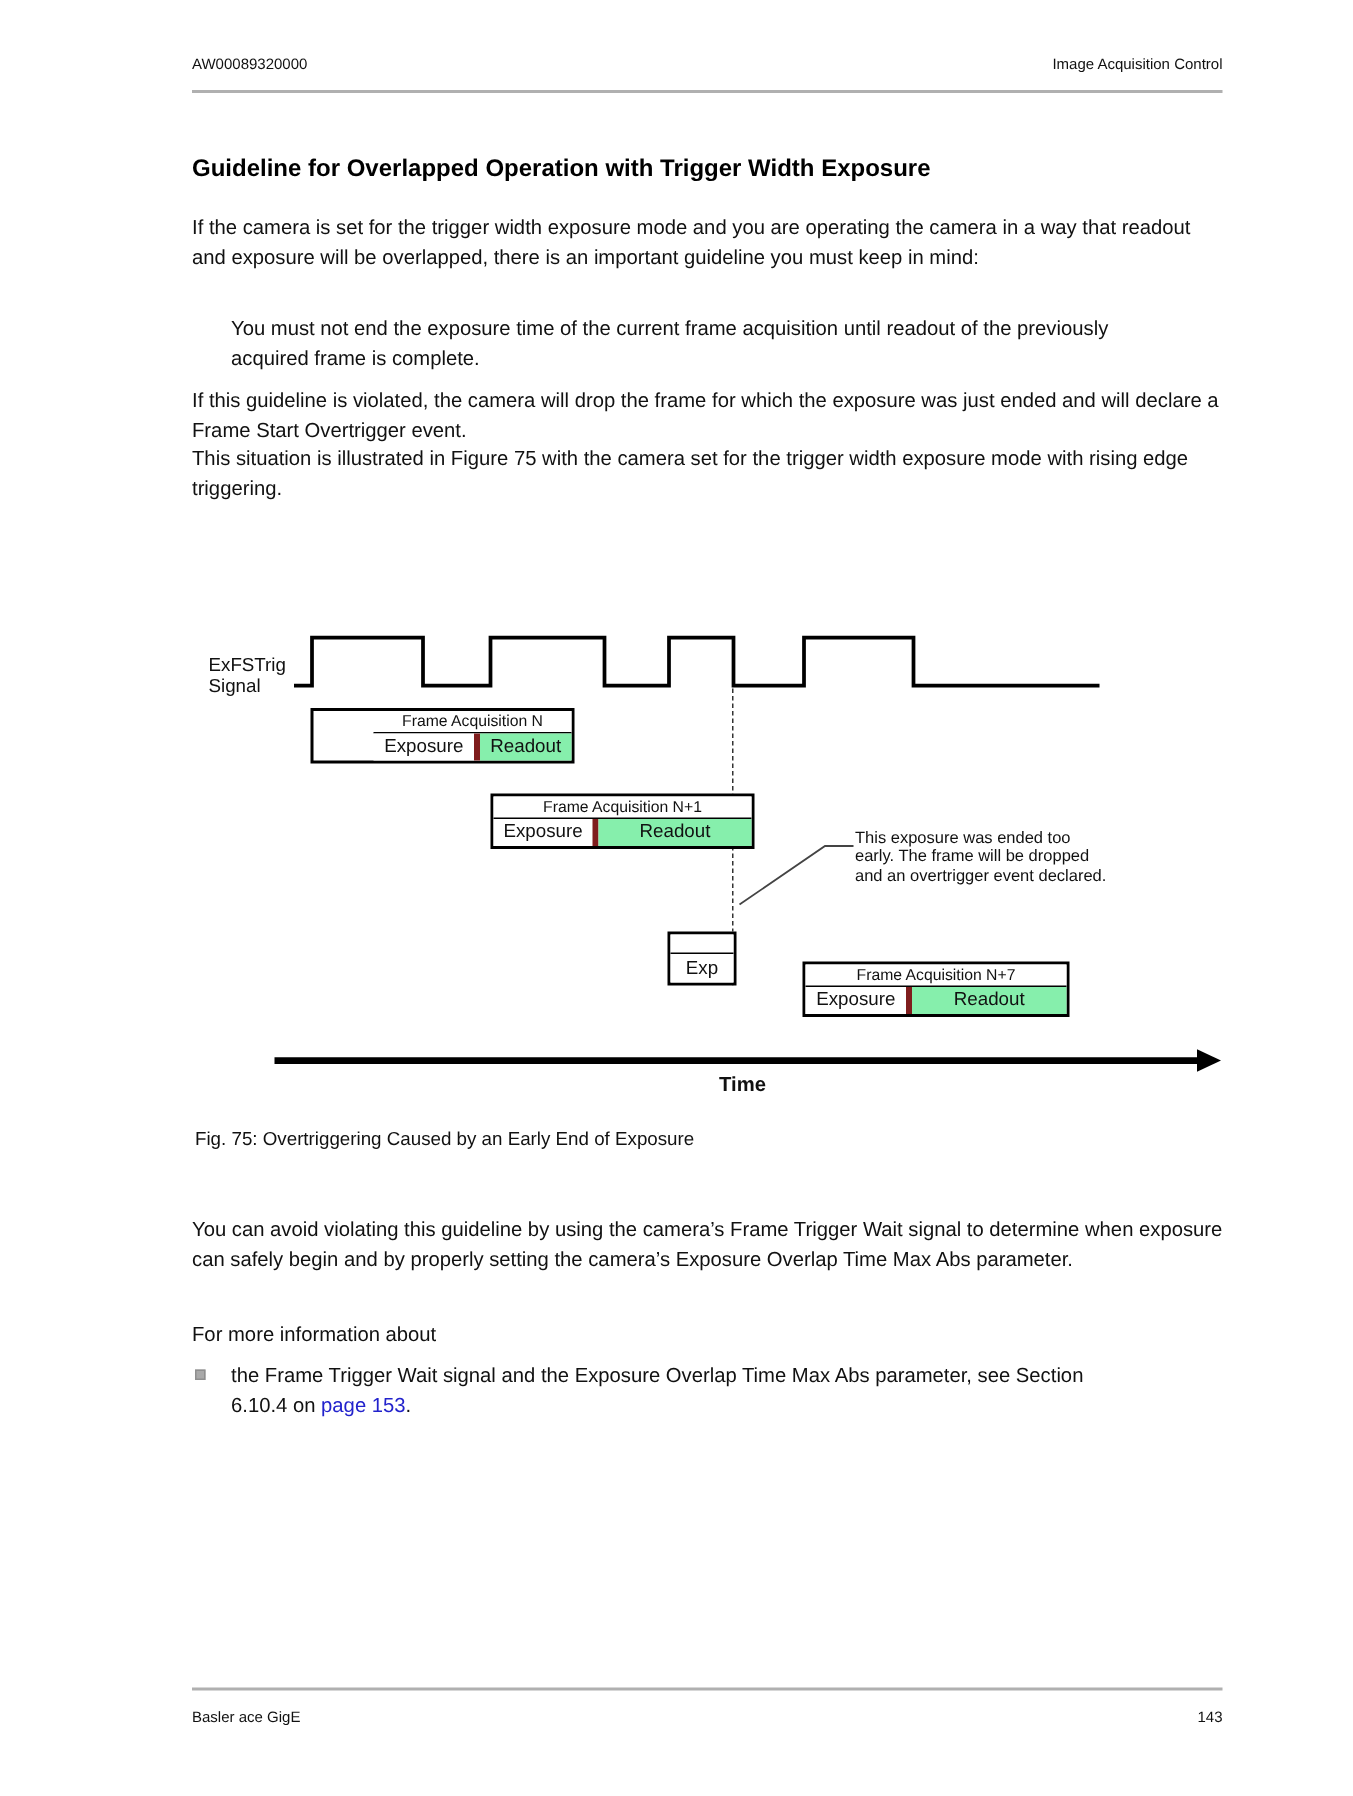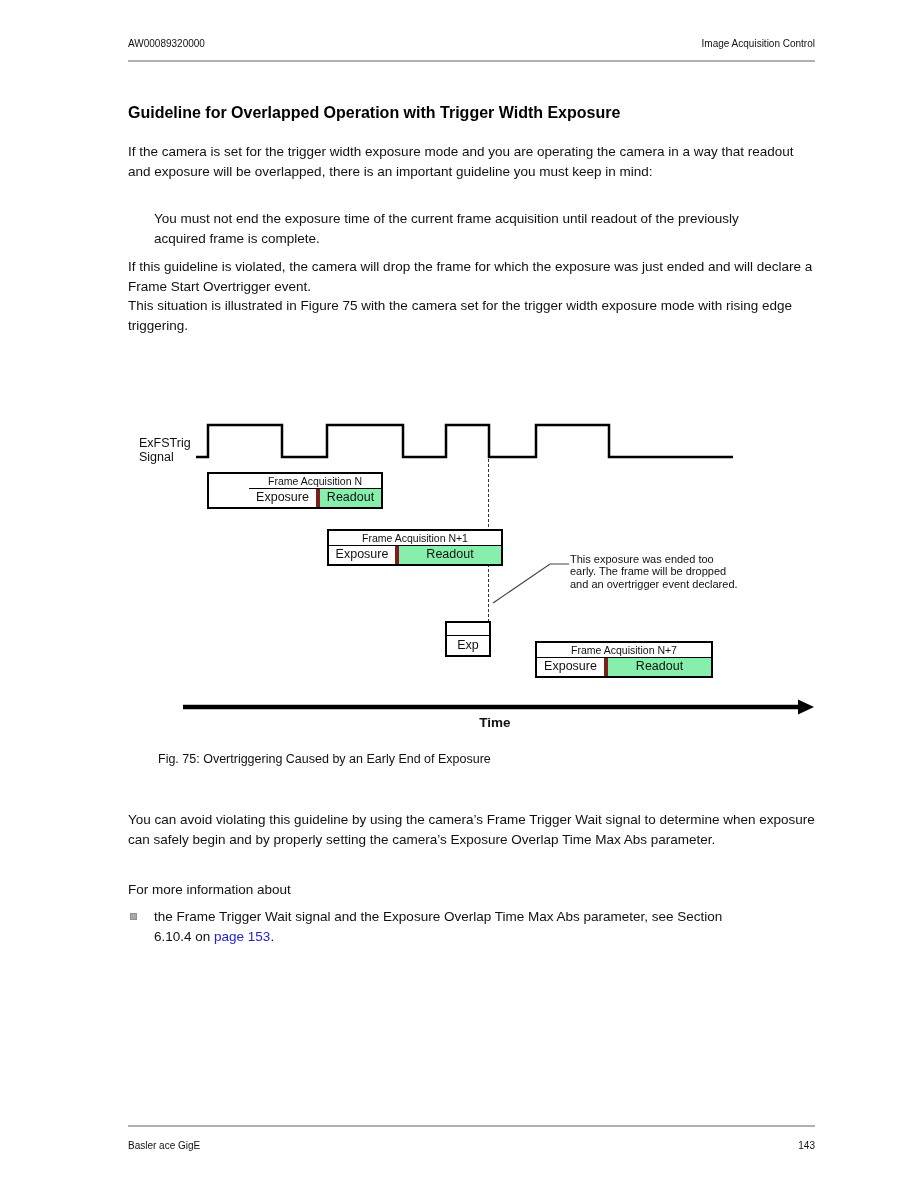--- a/index.html
+++ b/index.html
@@ -11,21 +11,21 @@
     color:#111;
     overflow:hidden;
     margin:0 auto;
   }
   .abs{position:absolute;}
   .hdr-text{font-size:10px;color:#111;}
   .rule{height:2px;background:#b0b0b0;}
   .title{font-size:16px;font-weight:bold;color:#000;}
   .body-text{font-size:13.5px;line-height:19.5px;color:#111;}
   .pre-line{white-space:pre-line;}
-  .caption{font-size:12.5px;color:#111;margin-left:28px;}
+  .caption{font-size:12.5px;color:#111;}
   .bullet-item{position:relative;padding-left:26px;margin-bottom:9px;}
   .bullet-sq{
     position:absolute;left:2px;top:6px;width:7px;height:7px;
     background:#a9a9a9;border:1px solid #8f8f8f;box-sizing:border-box;
   }
   .link{color:#2222cc;cursor:pointer;}
   
   .diagram{position:absolute;left:0;top:415px;width:902px;height:322px;}
   .sig-label{font-size:12.5px;line-height:13.5px;color:#111;}
   .acq-box{

